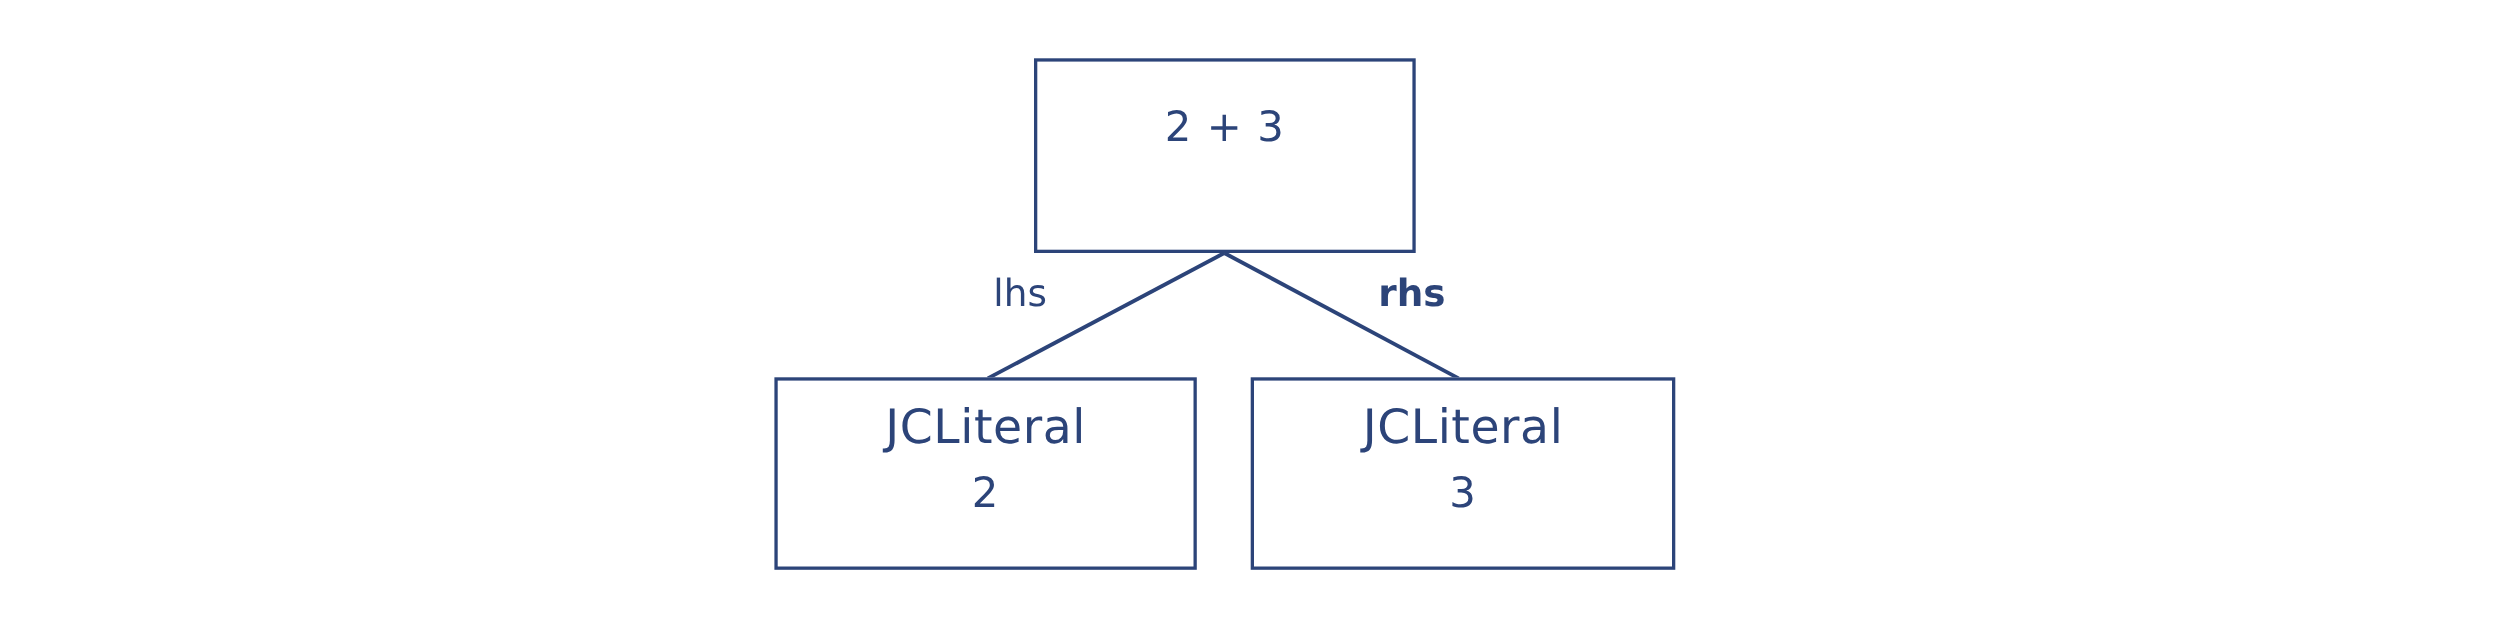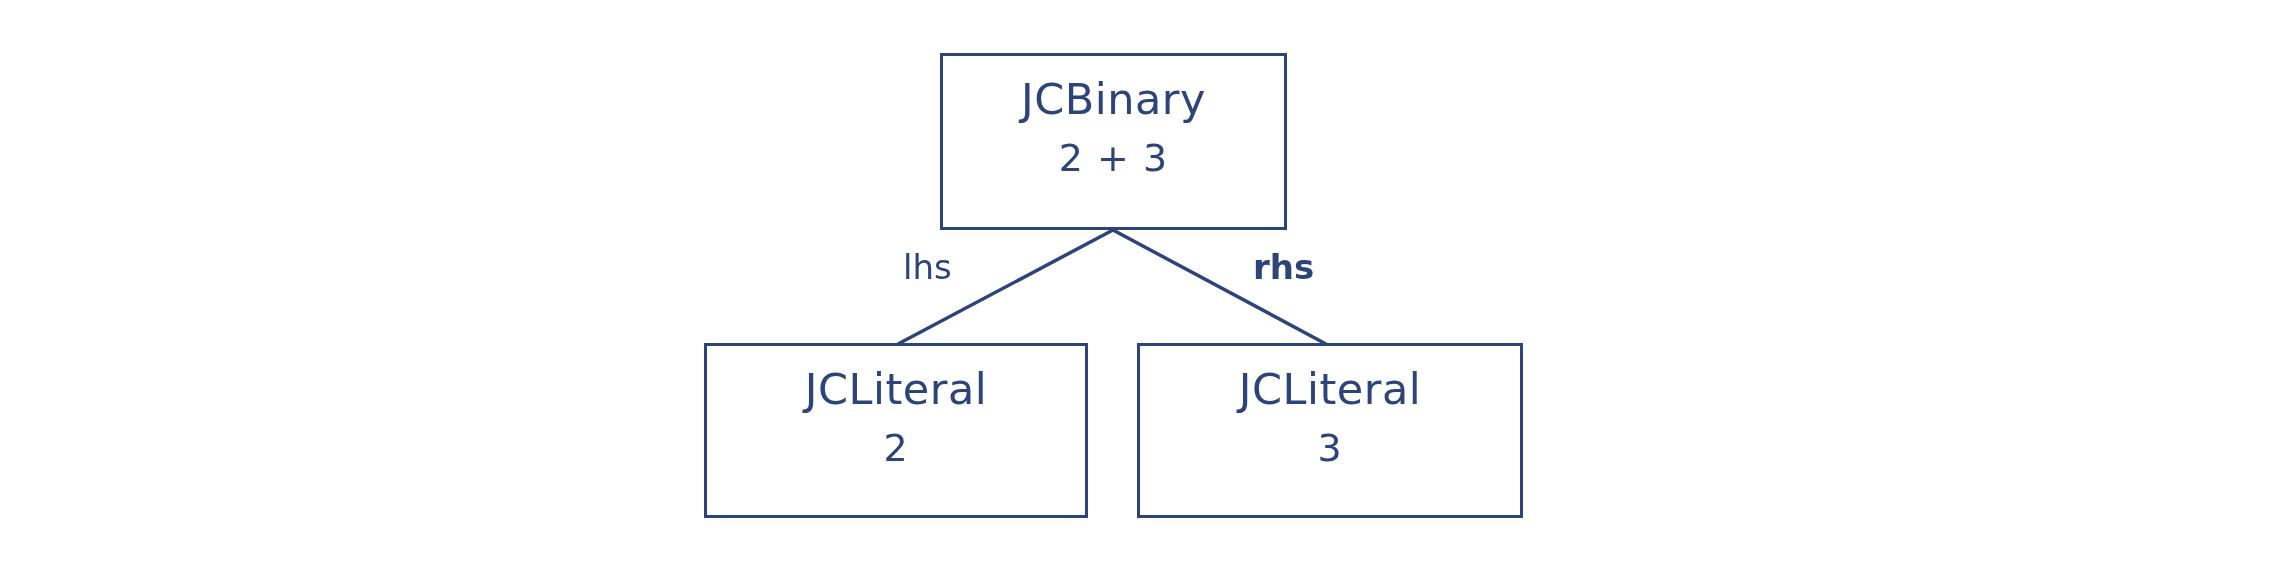--- a/index.html
+++ b/index.html
@@ -103,21 +103,20 @@
 <body>
 
 <div id="diagram-root">
 
   <svg class="edge-layer" width="2284" height="576" viewBox="0 0 2284 576">
     <line x1="1113" y1="230" x2="898" y2="344" stroke="#2c4479" stroke-width="3.5" stroke-linecap="butt"></line>
     <line x1="1113" y1="230" x2="1326" y2="344" stroke="#2c4479" stroke-width="3.5" stroke-linecap="butt"></line>
   </svg>
 
   <div class="node-box" id="node-root">
-    <span class="node-title">JCBinary</span>
     <span class="node-sub">2 + 3</span>
   </div>
 
   <div class="node-box" id="node-left">
     <span class="node-title">JCLiteral</span>
     <span class="node-sub">2</span>
   </div>
 
   <div class="node-box" id="node-right">
     <span class="node-title">JCLiteral</span>

